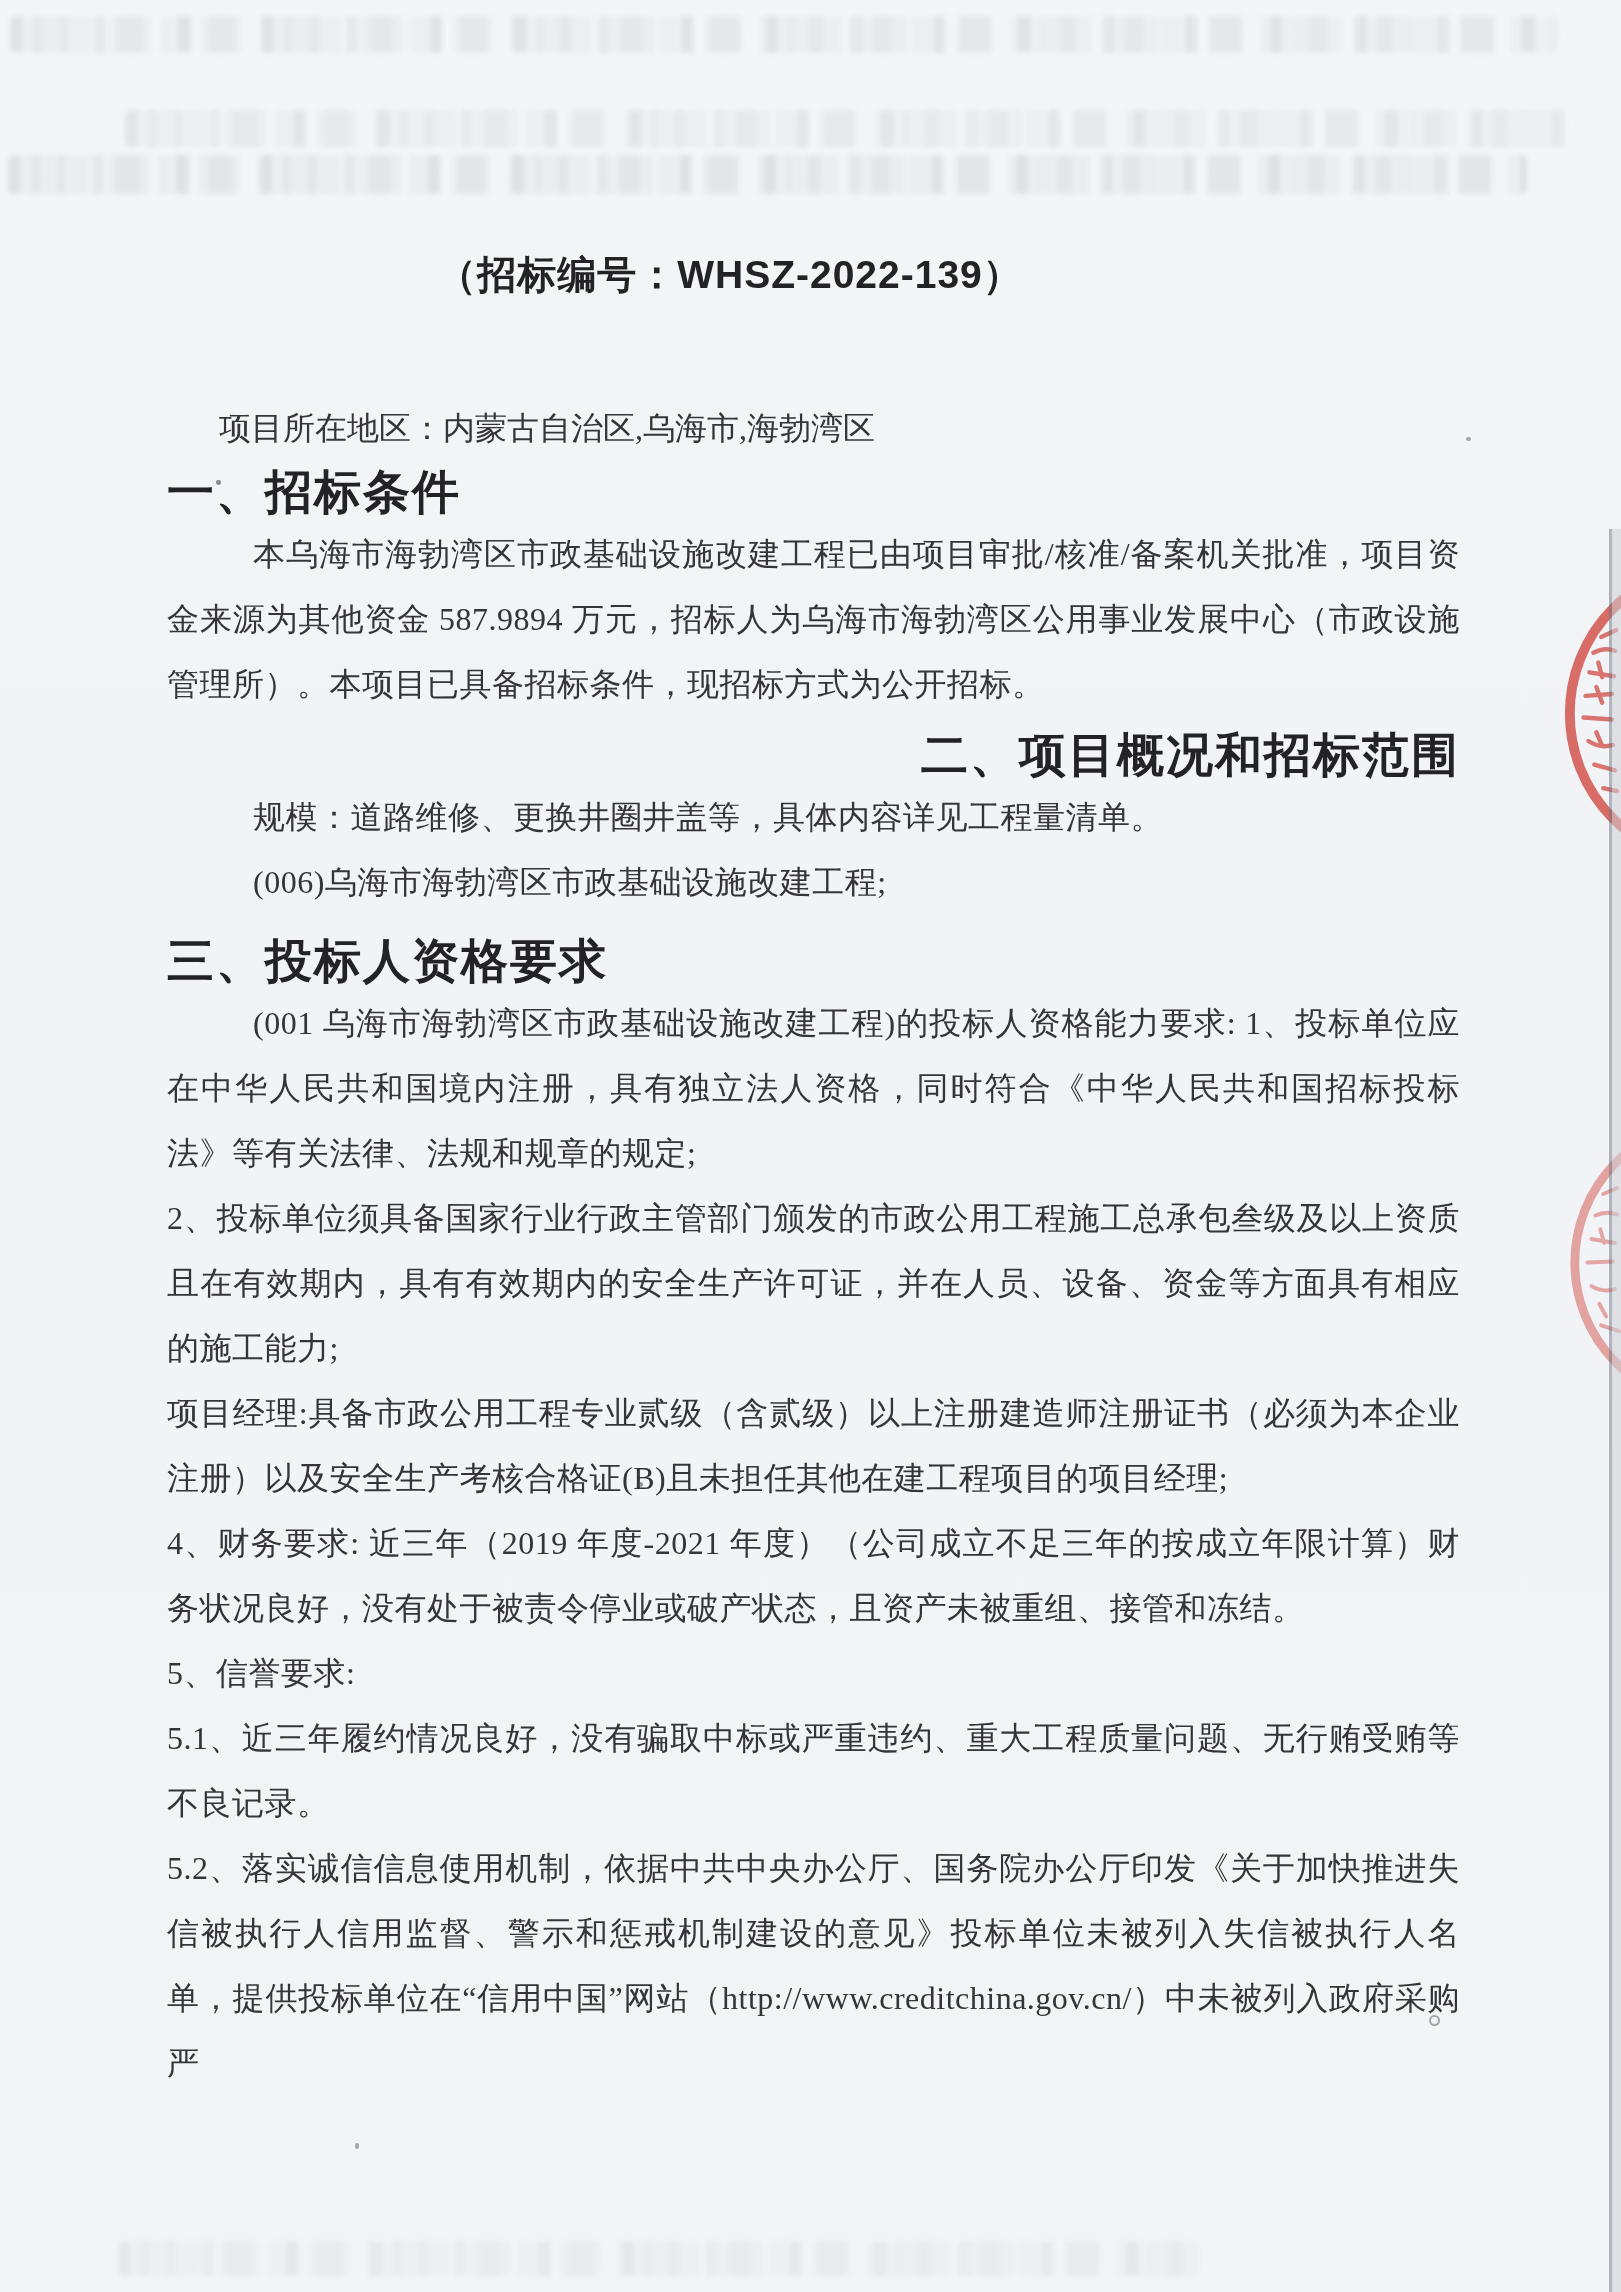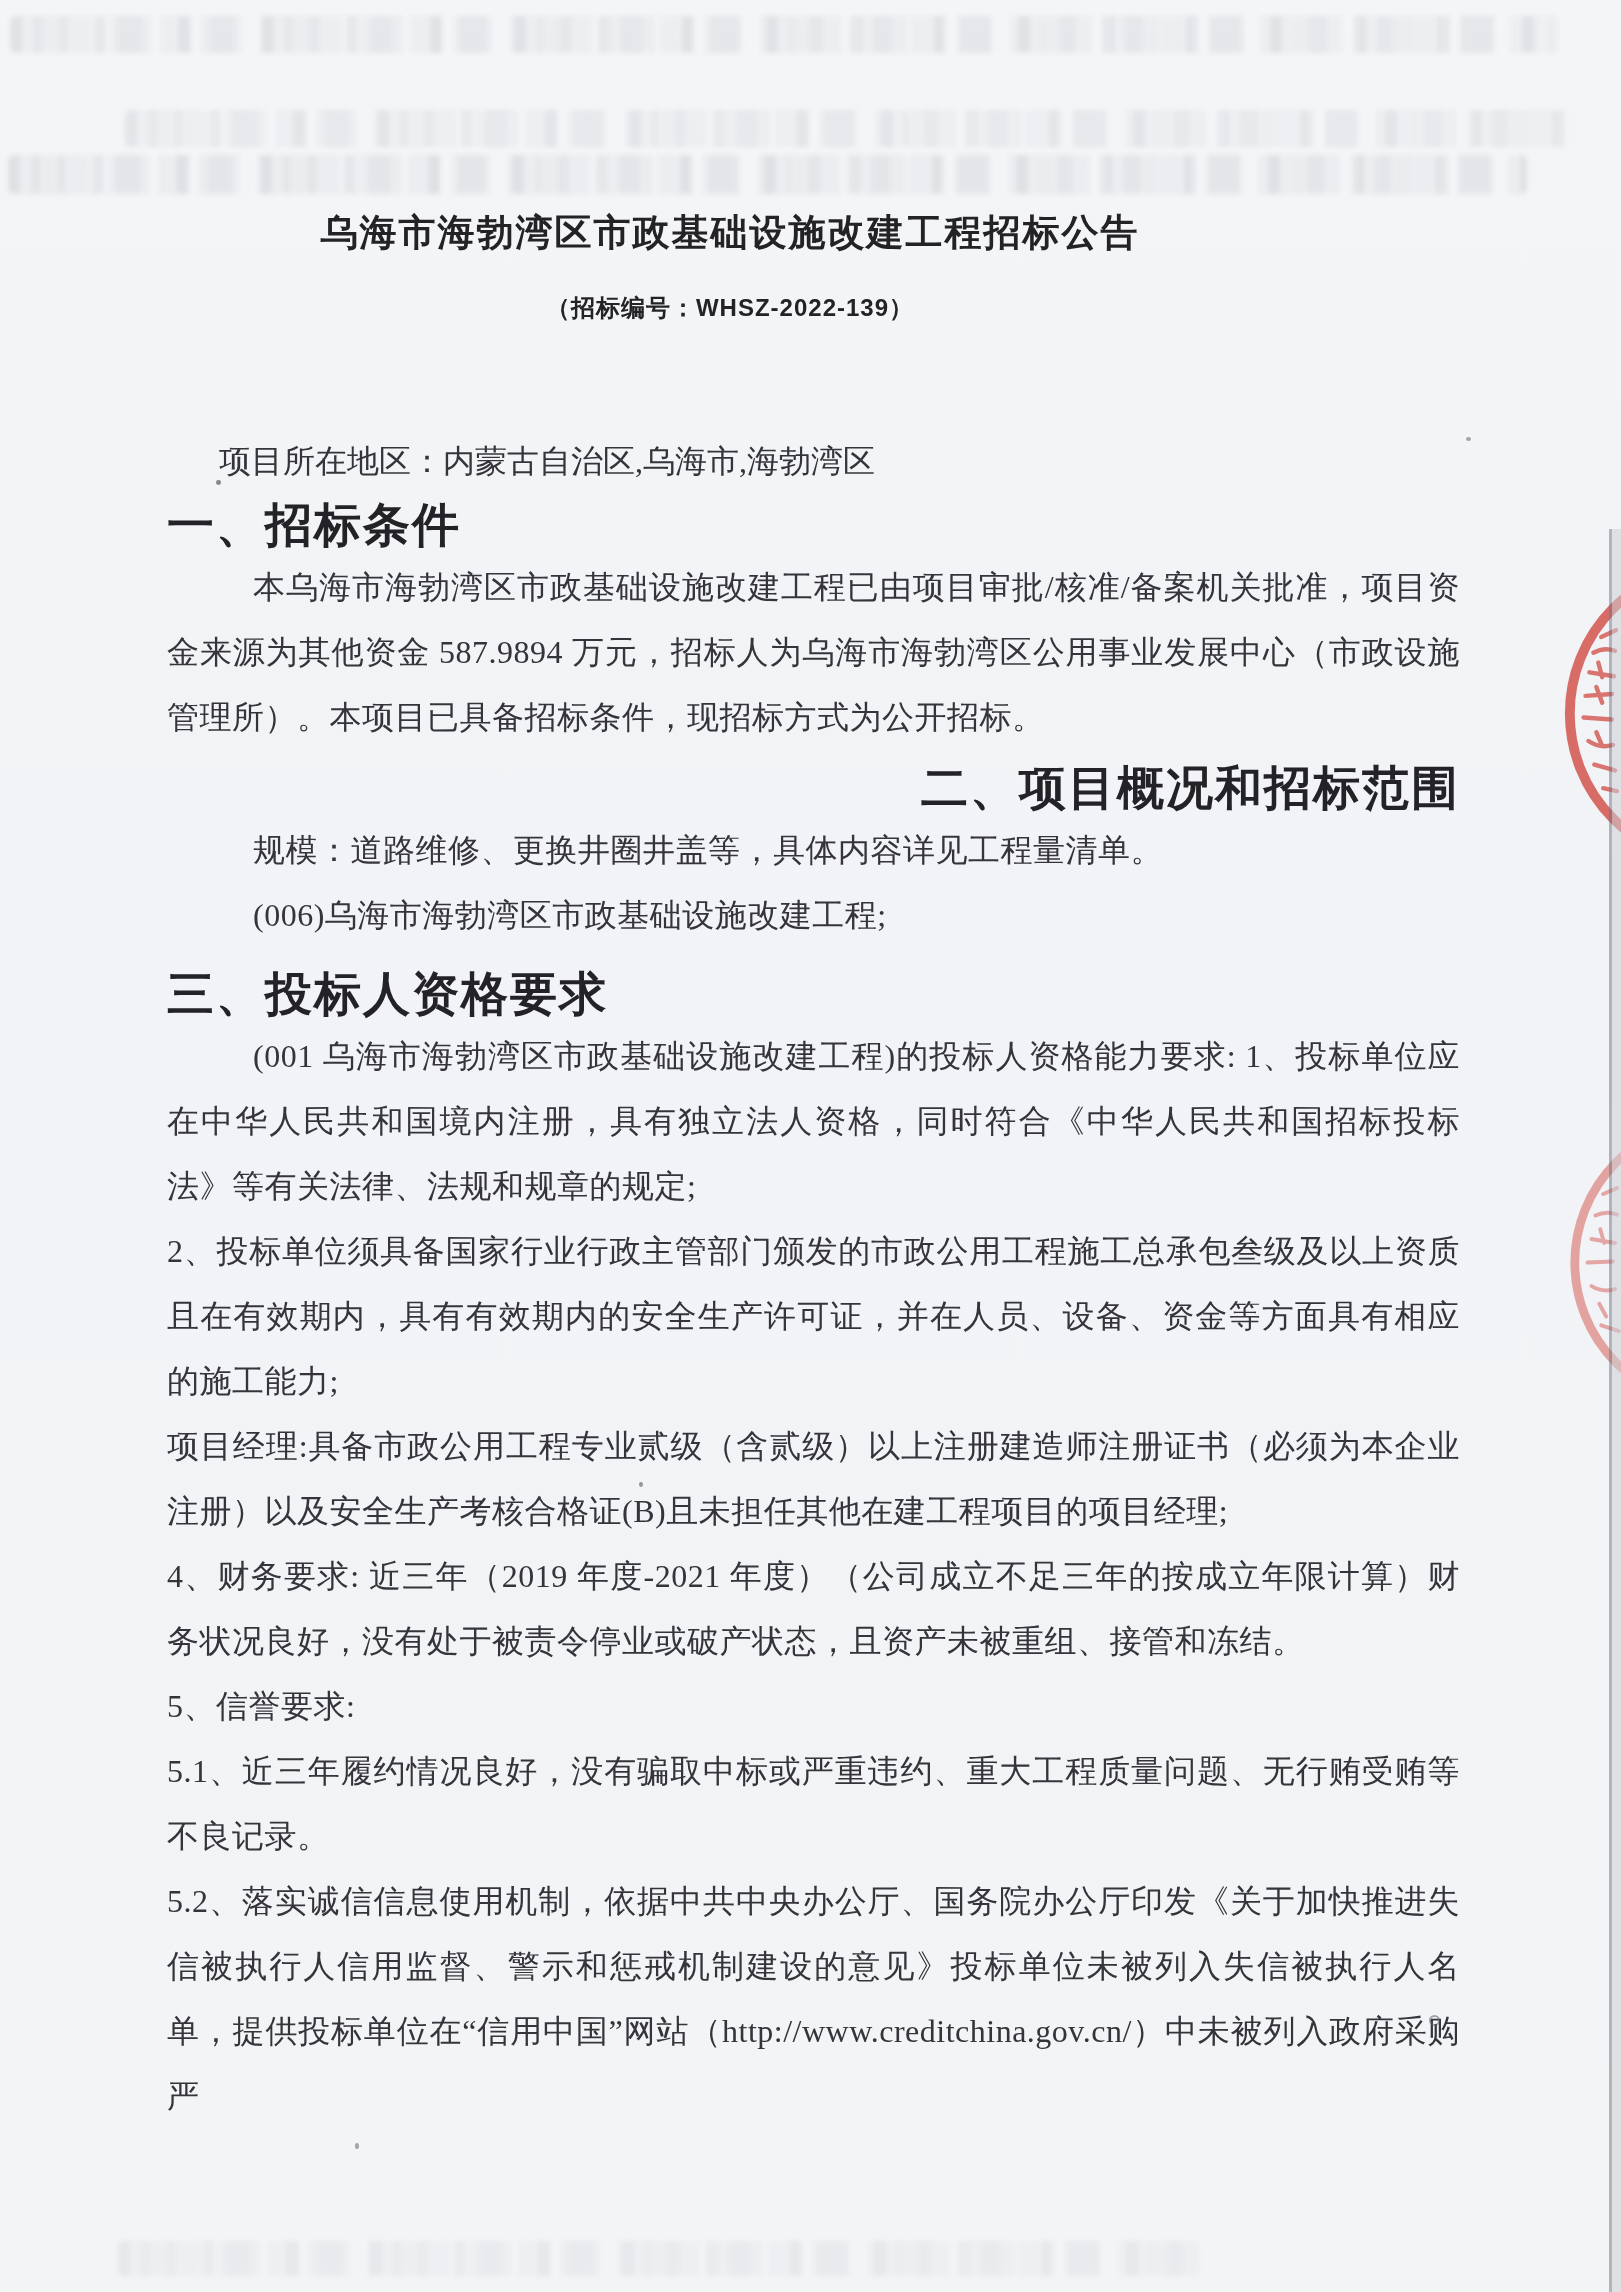--- a/index.html
+++ b/index.html
@@ -49,23 +49,23 @@
   
   .doc{position:absolute;left:167px;right:161px;top:208px;}
 
   .title{
     margin:0;padding:0 167px 0 0;
     font-family:"Liberation Sans", sans-serif;
     font-weight:700;font-size:37px;line-height:49px;
     letter-spacing:2px;text-align:center;color:var(--heading-ink);
   }
   .subtitle{
-    margin-top:29px;padding-right:167px;
+    margin-top:45px;padding-right:167px;
     font-family:"Liberation Sans", sans-serif;
-    font-weight:600;font-size:24px;line-height:43px;
+    font-weight:600;font-size:39px;line-height:43px;
     letter-spacing:1px;text-align:center;color:var(--heading-ink);
   }
   .location{
     margin:110px 0 0 0;padding-left:52px;
     font-size:32px;line-height:45px;
   }
   h2.sec{
     margin:0;font-family:"Liberation Sans", sans-serif;
     font-weight:700;font-size:47px;line-height:49px;
     letter-spacing:2px;color:var(--heading-ink);
@@ -94,21 +94,20 @@
 <body>
 
 <div class="page">
 
   <div class="bleed bleed-1"></div>
   <div class="bleed bleed-2"></div>
   <div class="bleed bleed-3"></div>
   <div class="bleed bleed-4"></div>
 
   <div class="doc">
-    <h1 class="title">乌海市海勃湾区市政基础设施改建工程招标公告</h1>
     <div class="subtitle">（招标编号：WHSZ-2022-139）</div>
     <p class="location">项目所在地区：内蒙古自治区,乌海市,海勃湾区</p>
 
     <h2 class="sec s1">一、招标条件</h2>
     <p class="para first indent">本乌海市海勃湾区市政基础设施改建工程已由项目审批/核准/备案机关批准，项目资金来源为其他资金 587.9894 万元，招标人为乌海市海勃湾区公用事业发展中心（市政设施管理所）。本项目已具备招标条件，现招标方式为公开招标。</p>
 
     <h2 class="sec s2">二、项目概况和招标范围</h2>
     <p class="para first indent">规模：道路维修、更换井圈井盖等，具体内容详见工程量清单。</p>
     <p class="para indent">(006)乌海市海勃湾区市政基础设施改建工程;</p>
 

